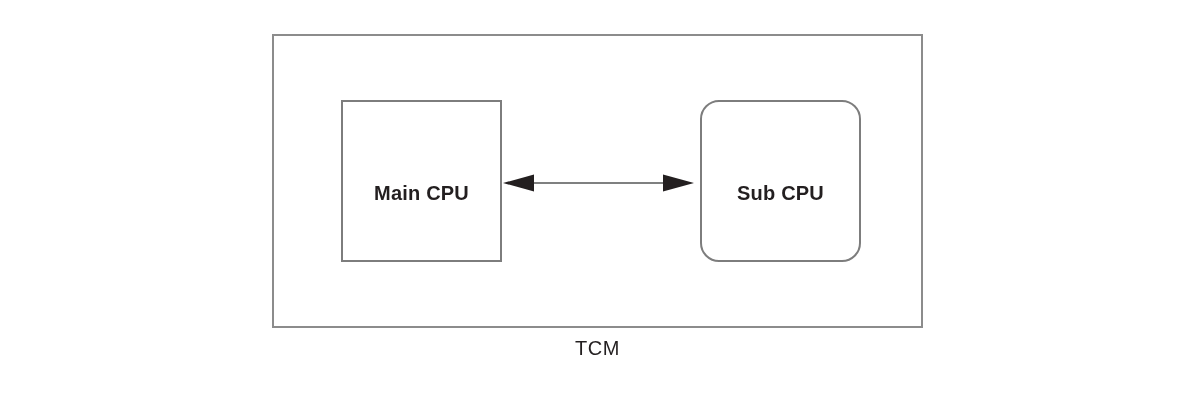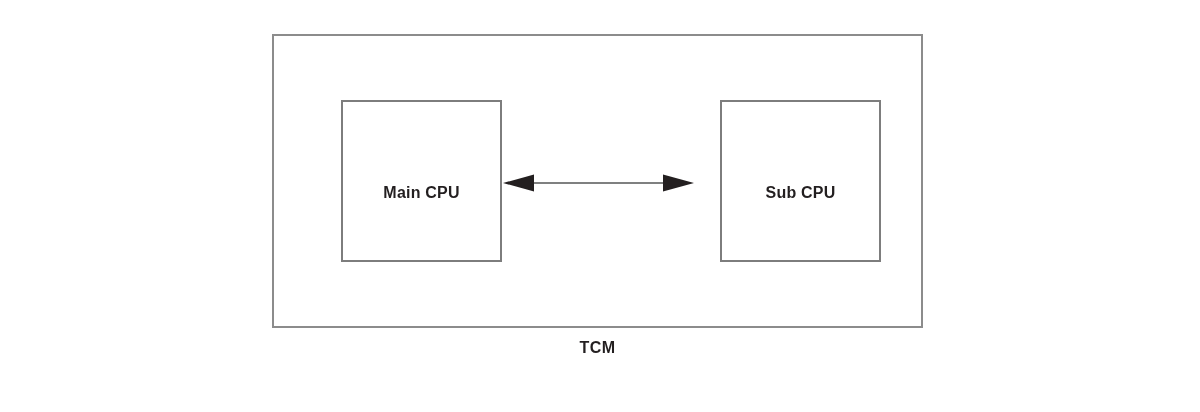--- a/index.html
+++ b/index.html
@@ -31,23 +31,23 @@
     width: 161px;
     height: 162px;
     border: 2px solid #7d7d7d;
     box-sizing: border-box;
     background: #ffffff;
     display: flex;
     align-items: center;
     justify-content: center;
   }
   .cpu-box.main { left: 341px; }
-  .cpu-box.sub  { left: 720px; }
+  .cpu-box.sub  { left: 700px; border-radius: 19px; }
   .cpu-label {
-    font-size: 16px;
+    font-size: 20px;
     font-weight: bold;
     color: #231f20;
     letter-spacing: 0.2px;
     white-space: nowrap;
     margin-top: 24px;
   }
   .arrow-svg {
     position: absolute;
     left: 502px;
     top: 172px;
@@ -63,23 +63,23 @@
     line-height: 22px;
     font-weight: bold;
     color: #231f20;
   }
   .tcm-label {
     position: absolute;
     left: 272px;
     top: 336px;
     width: 651px;
     text-align: center;
-    font-size: 16px;
+    font-size: 20px;
     line-height: 24px;
-    font-weight: bold;
+    font-weight: normal;
     color: #231f20;
     letter-spacing: 0.5px;
   }
 </style>
 </head>
 <body>
 
 <div class="canvas">
 
   <div class="tcm-box"></div>

